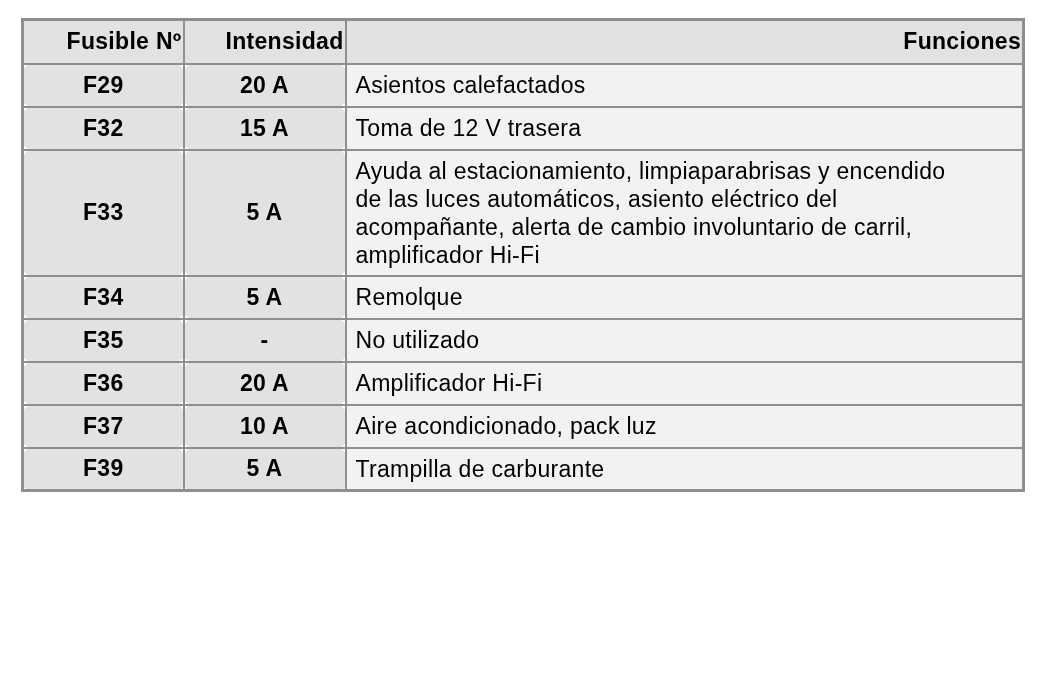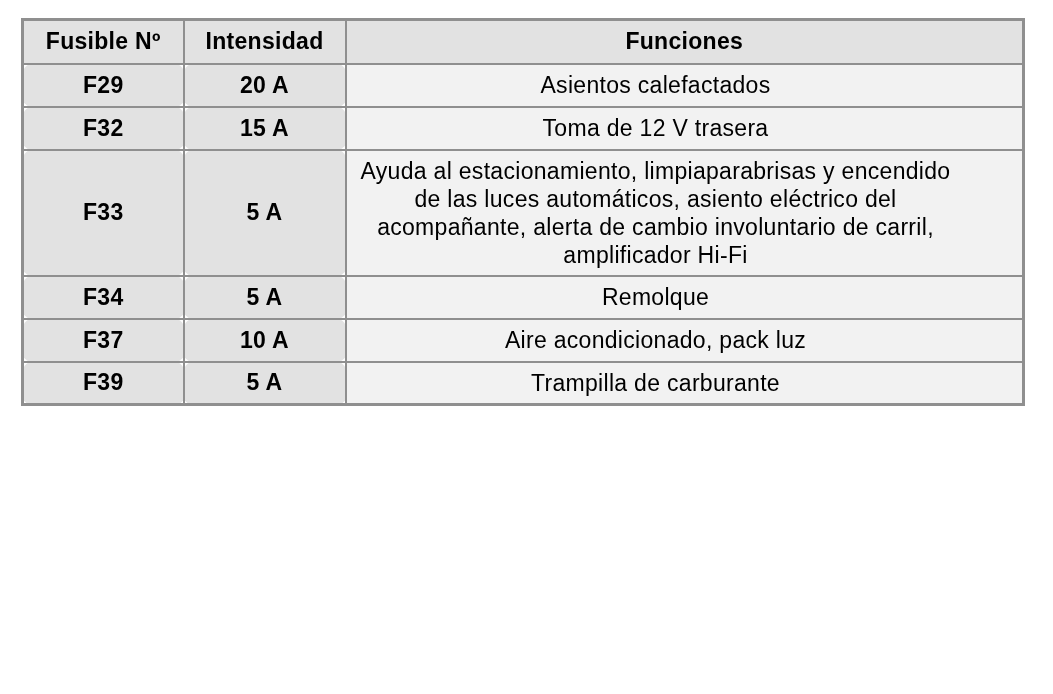--- a/index.html
+++ b/index.html
@@ -33,36 +33,36 @@
   .fuse-table thead tr {
     height: 44px;
   }
   .fuse-table tbody tr {
     height: 43px;
   }
   .fuse-table th {
     background: var(--header-bg, #e2e2e2);
     font-weight: bold;
     font-size: 23px;
-    text-align: center;
+    text-align: right;
     letter-spacing: 0.3px;
   }
   td.c-fuse, td.c-amp {
     background: var(--label-bg, #e2e2e2);
     font-weight: bold;
     font-size: 23px;
     text-align: center;
     vertical-align: middle;
     letter-spacing: 0.3px;
     border-radius: 9px;
   }
   td.c-func {
     background: var(--func-bg, #f2f2f2);
     font-size: 23px;
-    text-align: center;
+    text-align: left;
     vertical-align: middle;
     padding: 6px 0 6px 9px;
   }
   .func-text {
     max-width: 600px;
     line-height: 28px;
     letter-spacing: 0.3px;
   }
   .func-text.condensed {
     max-width: none;
@@ -113,20 +113,34 @@
           </td>
         </tr>
         <tr>
           <td class="c-fuse">F34</td>
           <td class="c-amp">5 A</td>
           <td class="c-func">
             <div class="func-text">Remolque</div>
           </td>
         </tr>
         <tr>
+          <td class="c-fuse">F35</td>
+          <td class="c-amp">-</td>
+          <td class="c-func">
+            <div class="func-text">No utilizado</div>
+          </td>
+        </tr>
+        <tr>
+          <td class="c-fuse">F36</td>
+          <td class="c-amp">20 A</td>
+          <td class="c-func">
+            <div class="func-text">Amplificador Hi-Fi</div>
+          </td>
+        </tr>
+        <tr>
           <td class="c-fuse">F37</td>
           <td class="c-amp">10 A</td>
           <td class="c-func">
             <div class="func-text">Aire acondicionado, pack luz</div>
           </td>
         </tr>
         <tr>
           <td class="c-fuse">F39</td>
           <td class="c-amp">5 A</td>
           <td class="c-func">

